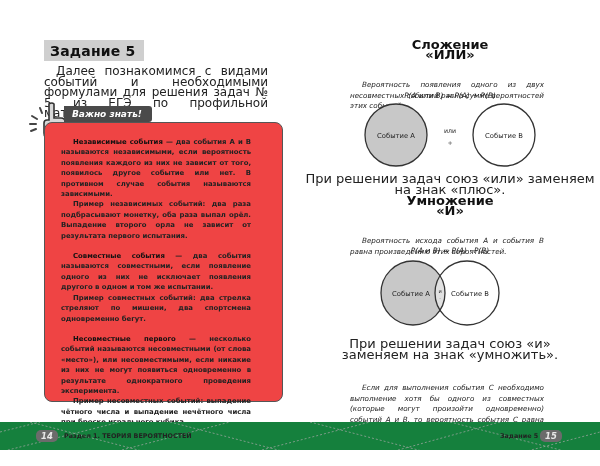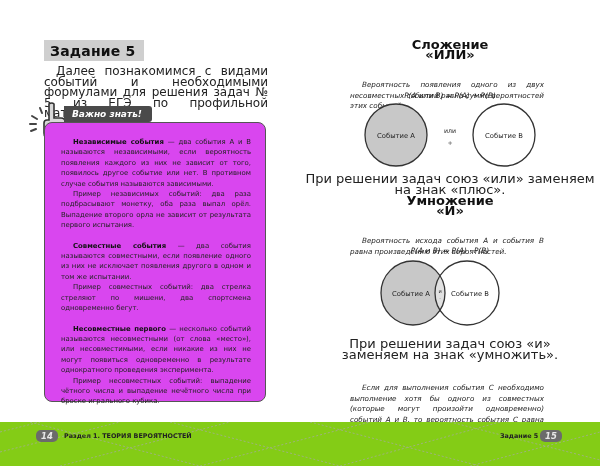--- a/index.html
+++ b/index.html
@@ -27,23 +27,23 @@
   .important-banner {
     position: absolute; left: 64px; top: 106px; width: 80px; height: 16px;
     background: #4a4a4a; border-radius: 0 3px 3px 0;
     display: flex; align-items: center; padding-left: 8px;
     color: #fff; font-style: italic; font-weight: bold; font-size: 9px;
     font-family: "DejaVu Sans", sans-serif;
   }
   .hand-icon { position: absolute; left: 28px; top: 100px; width: 44px; height: 40px; }
 
   .info-box {
-    position: absolute; left: 44px; top: 122px; width: 222px; height: 280px;
-    border: 1.2px solid #555; border-radius: 8px; background: #d946ef;
-    padding: 0; box-sizing: border-box;
+    position: absolute; left: 44px; top: 122px; width: 239px; height: 280px;
+    border: 1.2px solid #555; border-radius: 8px; background: #ef4444;
+    padding: 0; box-sizing: border-box; font-weight: bold;
   }
   .info-content {
     position: absolute; left: 16px; top: 14px; width: 190px;
     font-size: 6.9px; line-height: 10.4px; text-align: justify; color: #222;
   }
   .info-content p { margin: 0; text-indent: 12px; }
   .info-content p.gap { margin-top: 10px; }
   .info-content b { color: #111; }
 
   
@@ -62,22 +62,22 @@
   }
   .caption {
     position: absolute; left: 0; width: 300px; text-align: center;
     font-size: 13px; line-height: 10.6px; color: #222;
   }
   .diagram { position: absolute; text-align: right; }
   .diagram svg text { font-family: "DejaVu Sans", sans-serif; }
 
   
   .footer {
-    position: absolute; left: 0; top: 422px; width: 600px; height: 44px;
-    background: #84cc16; overflow: hidden;
+    position: absolute; left: 0; top: 422px; width: 600px; height: 28px;
+    background: #15803d; overflow: hidden;
   }
   .footer svg.pattern { position: absolute; left: 0; top: 0; }
   .page-num {
     position: absolute; top: 8px; height: 12px; min-width: 18px;
     background: #6b6b6b; border-radius: 5px; color: #e8e8e8;
     font-weight: bold; font-style: italic; font-size: 8.5px; line-height: 12px;
     text-align: center; padding: 0 2px;
   }
   .footer-label {
     position: absolute; top: 9px; font-weight: bold; font-size: 6.4px; color: #222;

